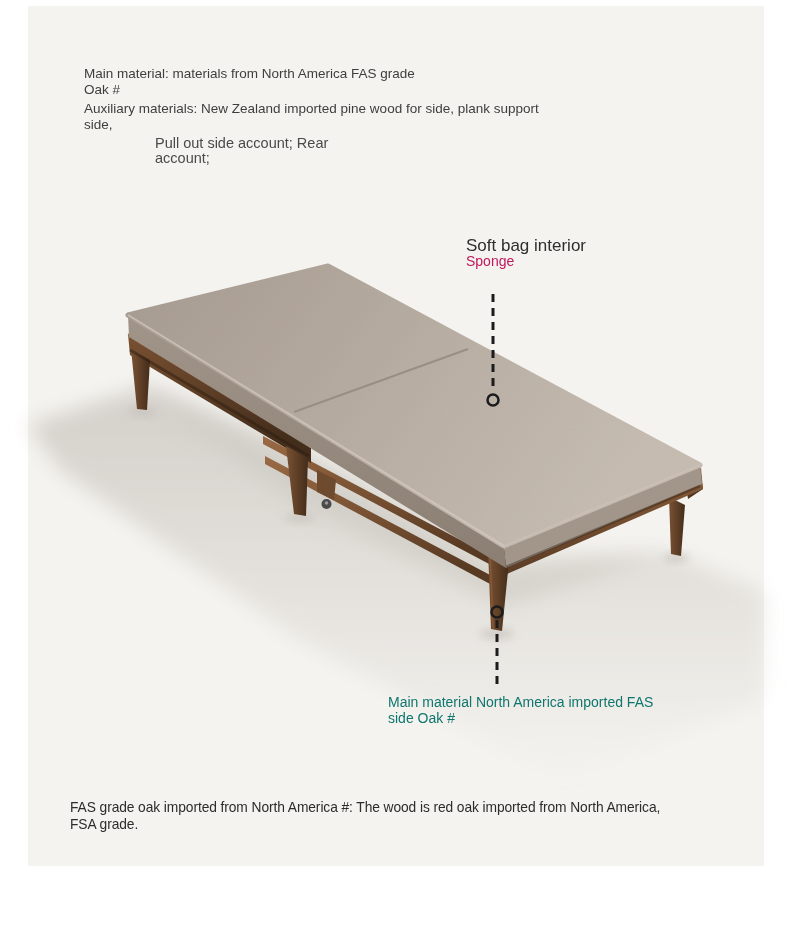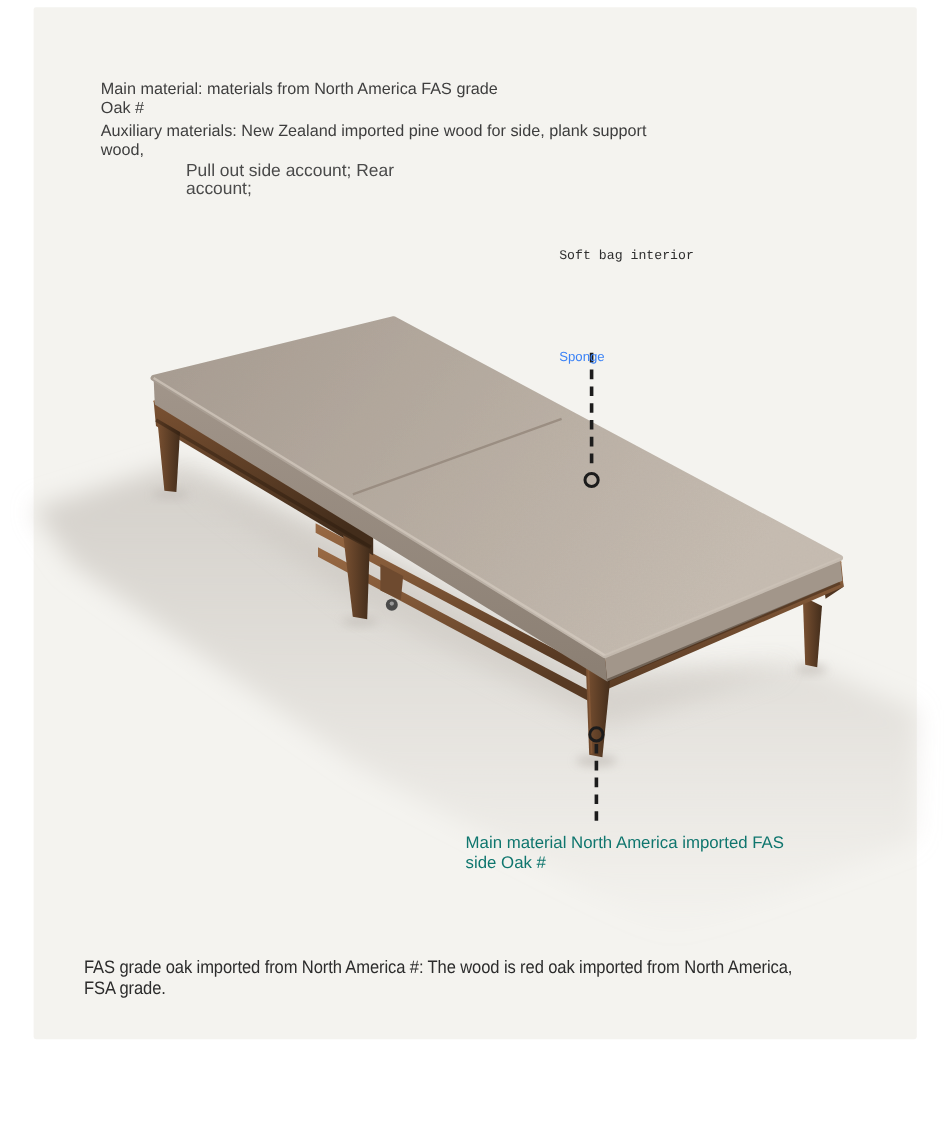--- a/index.html
+++ b/index.html
@@ -7,22 +7,22 @@
     position:relative;width:790px;height:946px;overflow:hidden;
     background:#ffffff;
     font-family:"Liberation Sans", sans-serif;
   }
   .illustration{position:absolute;left:0;top:0;width:790px;height:946px;display:block;}
   .txt{position:absolute;color:#3d3d3d;}
   .txt div{white-space:nowrap;}
   .materials-block{left:84px;top:66px;font-size:13.5px;line-height:15.5px;color:#3e3e3e;}
   .materials-block .aux{margin-top:4px;}
   .pullout-note{left:155px;top:136px;font-size:14.5px;line-height:15px;color:#4a4a4a;}
-  .cushion-label-soft{left:466px;top:208px;font-size:11px;color:#2e2e2e;font-family:Liberation Mono, monospace;}
-  .cushion-label-sponge{left:466px;top:253px;font-size:11px;color:#3b82f6;margin-top:39px;}
+  .cushion-label-soft{left:466px;top:236px;font-size:17px;color:#2e2e2e;}
+  .cushion-label-sponge{left:466px;top:253px;font-size:14px;color:#be185d;}
   .leg-label{left:388px;top:695px;font-size:14px;line-height:15.5px;color:#0f766e;}
   .footnote{left:70px;top:799px;font-size:15px;line-height:16.5px;color:#2c2c2c;
     transform:scaleX(0.92);transform-origin:left top;letter-spacing:-0.1px;}
 </style>
 </head>
 <body>
 
 <div class="stage">
 
   <svg class="illustration" viewBox="0 0 790 946" aria-hidden="true">
@@ -124,21 +124,21 @@
     <g>
       <circle cx="497" cy="612" r="5.5" fill="none" stroke-width="2.5" stroke="#1c1c1c"></circle>
       <line x1="497" y1="620" x2="497" y2="690" stroke-width="3" stroke-dasharray="8 6" stroke="#1c1c1c"></line>
     </g>
   </svg>
 
   <div class="txt materials-block">
     <div>Main material: materials from North America FAS grade</div>
     <div>Oak #</div>
     <div class="aux">Auxiliary materials: New Zealand imported pine wood for side, plank support</div>
-    <div>wood,</div>
+    <div>side,</div>
   </div>
 
   <div class="txt pullout-note">
     <div>Pull out side account; Rear</div>
     <div>account;</div>
   </div>
 
   <div class="txt cushion-label-soft">Soft bag interior</div>
   <div class="txt cushion-label-sponge">Sponge</div>
 

